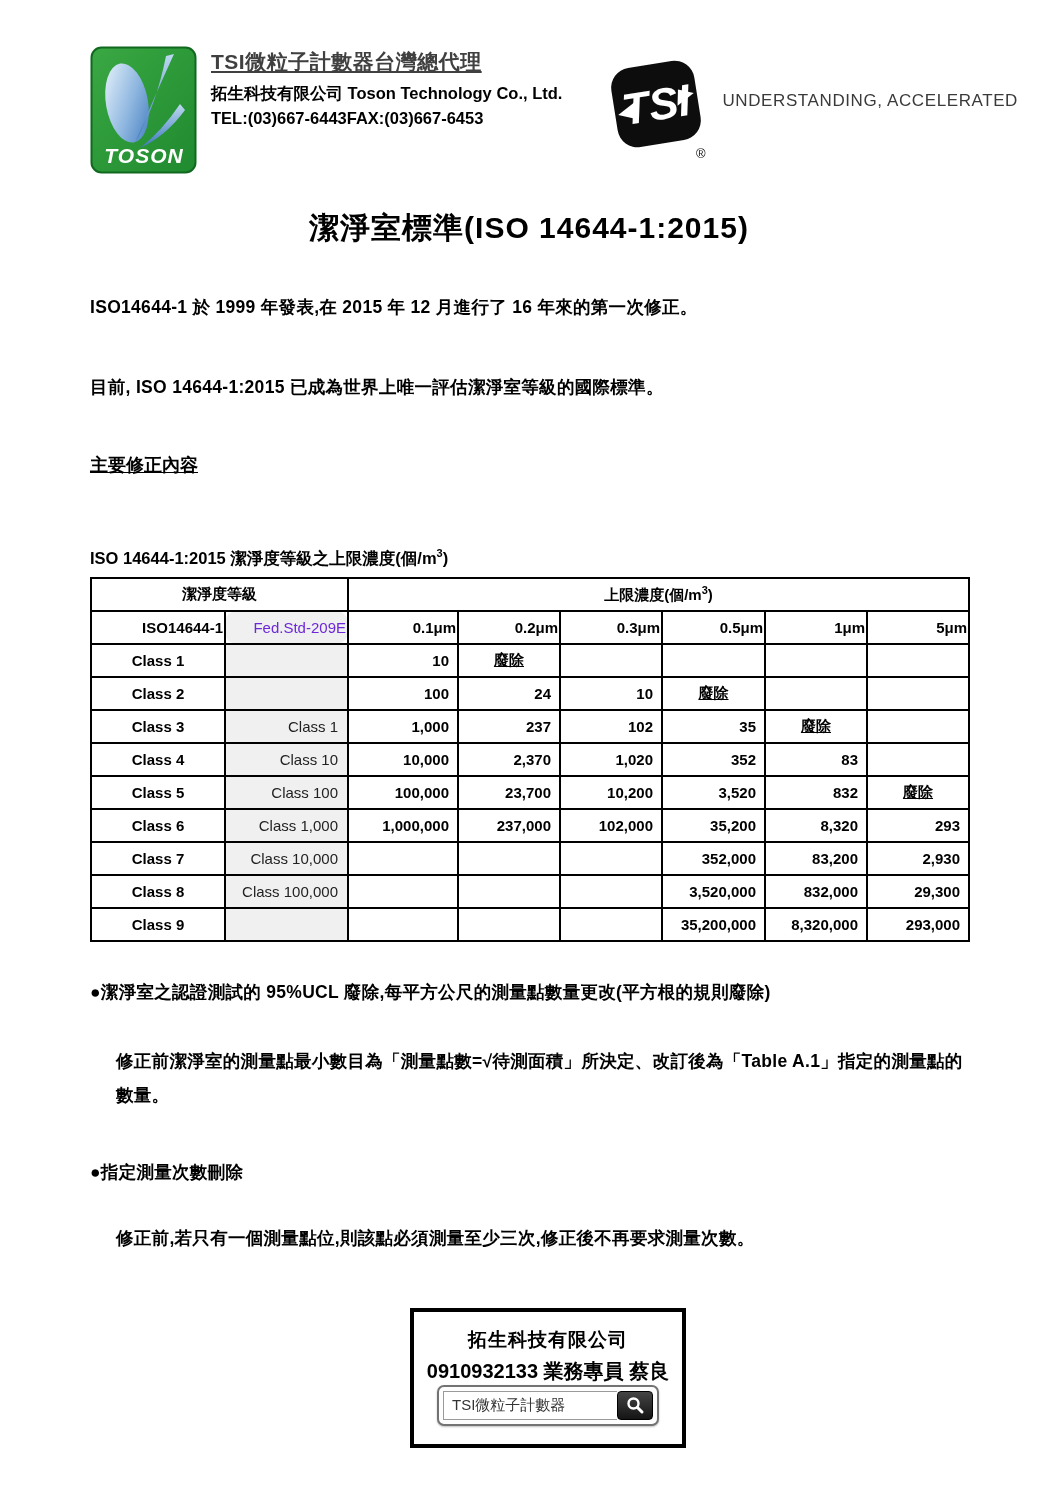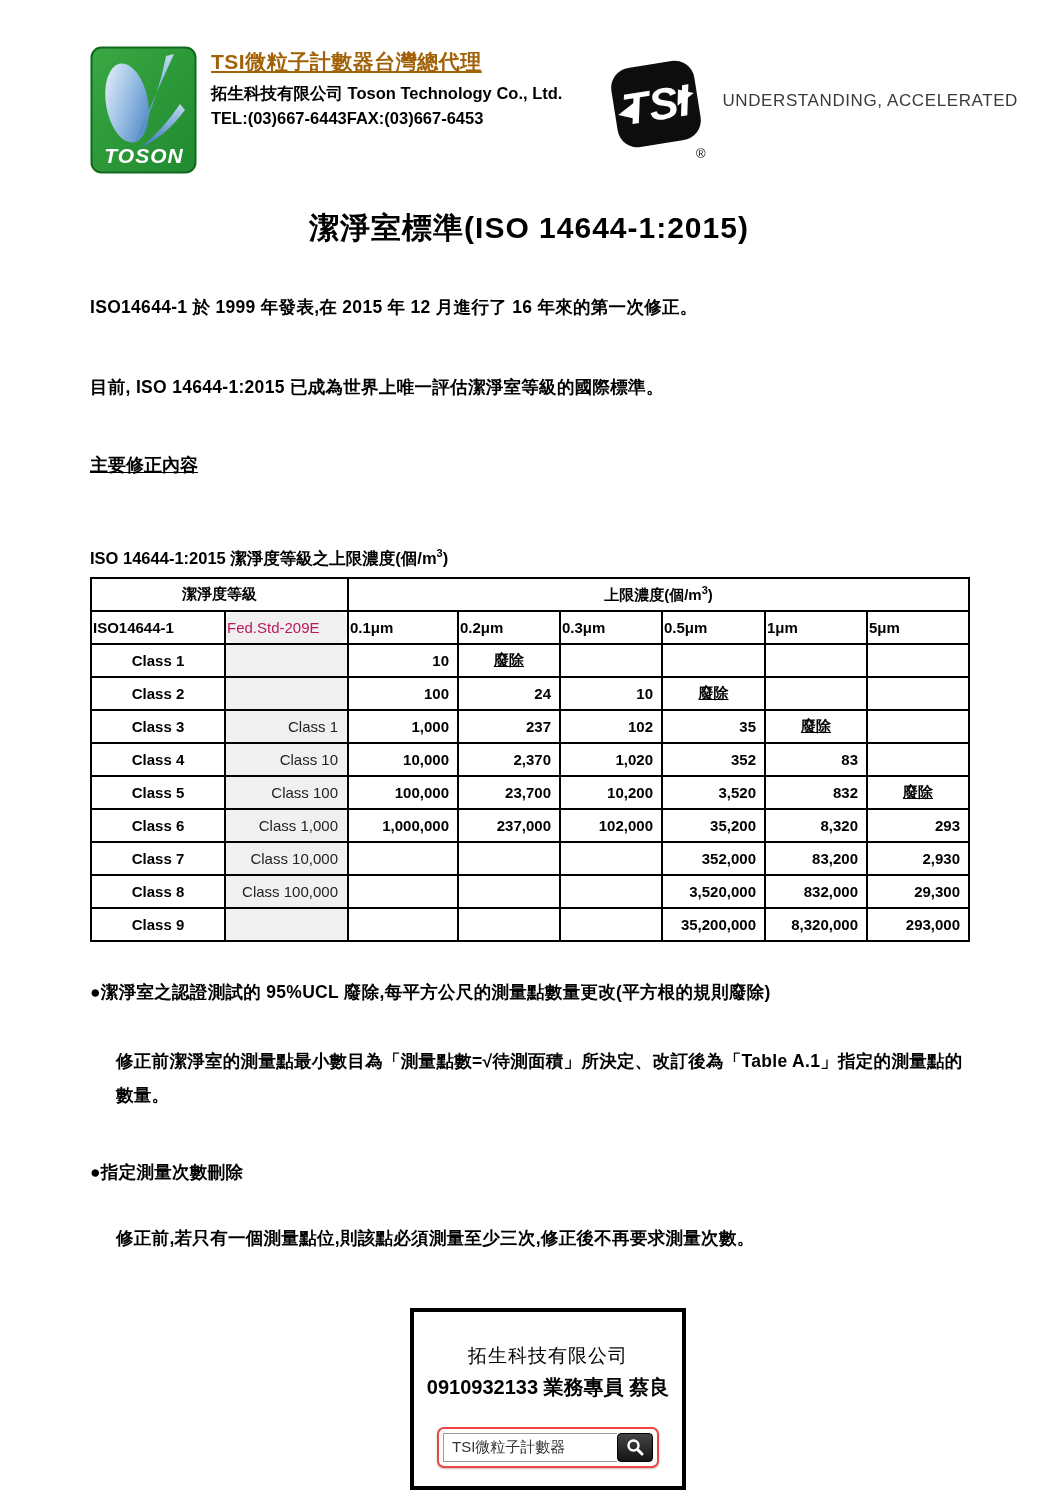--- a/index.html
+++ b/index.html
@@ -7,21 +7,21 @@
   .page {
     width:1058px; height:1497px; background:#ffffff; position:relative;
     font-family:"Liberation Sans", sans-serif; color:#000; overflow:hidden;
   }
   .content { padding:0 90px; }
 
   
   .hdr { display:flex; align-items:flex-start; padding:46px 40px 0 90px; }
   .toson-logo svg { display:block; }
   .hdr-text { margin-left:14px; padding-top:2px; }
-  .agency-line { color:#a16207; font-weight:bold; font-size:21px; text-decoration:underline; margin-bottom:5px; letter-spacing:0.5px; }
+  .agency-line { color:#404040; font-weight:bold; font-size:21px; text-decoration:underline; margin-bottom:5px; letter-spacing:0.5px; }
   .hline { font-weight:bold; font-size:16.5px; line-height:1.5; }
   .tel-fax .fax { }
   .tsi-block { margin-left:auto; display:flex; align-items:center; margin-top:8px; }
   .tsi-tagline { font-size:17px; color:#3a3a3a; letter-spacing:0.6px; margin-left:10px; margin-top:-14px; white-space:nowrap; }
 
   
   .doc-title { text-align:center; font-size:30px; font-weight:bold; margin-top:34px; letter-spacing:1px; }
   .para { font-size:17.5px; font-weight:bold; letter-spacing:0.3px; }
   .p1 { margin-top:46px; }
   .p2 { margin-top:56px; }
@@ -32,36 +32,36 @@
   .indent { margin-left:26px; margin-top:40px; width:850px; line-height:1.95; }
   .indent2 { margin-left:26px; margin-top:42px; }
 
   
   .tbl-caption { margin-top:70px; margin-bottom:7px; font-size:16.5px; font-weight:bold; }
   sup { font-size:11px; }
   table.iso { border-collapse:collapse; table-layout:fixed; width:878px; }
   table.iso td { border:2px solid #000; height:33px; font-size:15px; overflow:hidden; white-space:nowrap; }
   .span-head { text-align:center; font-weight:bold; font-size:15.5px; }
   .fed { background:#f0f0f0; }
-  .ch { text-align:left; font-weight:bold;border-radius:12px; }
-  .ch-fed { font-weight:normal; color:#be185d; }
+  .ch { text-align:right; font-weight:bold;border-radius:12px; }
+  .ch-fed { font-weight:normal; color:#6d28d9; }
   .c-class { text-align:center; font-weight:bold; }
   .c-fed { text-align:right; padding-right:9px; font-weight:normal; color:#222; }
   .num { text-align:right; padding-right:8px; font-weight:bold; }
   .abolish { text-align:center; font-weight:bold; text-decoration:underline; }
 
   
   .footer-box {
     width:276px; border:4px solid #000; margin:58px 0 0 320px;
     padding:15px 12px 18px; text-align:center;
   }
-  .fb-company { font-size:19px; font-weight:normal; letter-spacing:1px;margin-top:16px; }
+  .fb-company { font-size:19px; font-weight:bold; letter-spacing:1px; }
   .fb-contact { font-size:20px; font-weight:bold; margin-top:5px; }
   .searchwrap {
-    margin:26px auto 0; width:222px; border:2px solid #ef4444; border-radius:7px;
+    margin:0 auto 0; width:222px; border:2px solid #737373; border-radius:7px;
     padding:4px; display:flex; align-items:stretch; background:#fdfdfd;
     box-shadow:0 1px 2px rgba(0,0,0,0.25);
   }
   .searchfield {
     flex:1; border:1px solid #9a9a9a; border-right:none; font-size:15px; color:#333;
     padding:5px 8px; font-family:"Liberation Sans",sans-serif; background:#fff;
     outline:none; min-width:0;
   }
   .searchbtn {
     width:36px; background:linear-gradient(#454545,#141414); border:1px solid #000;

